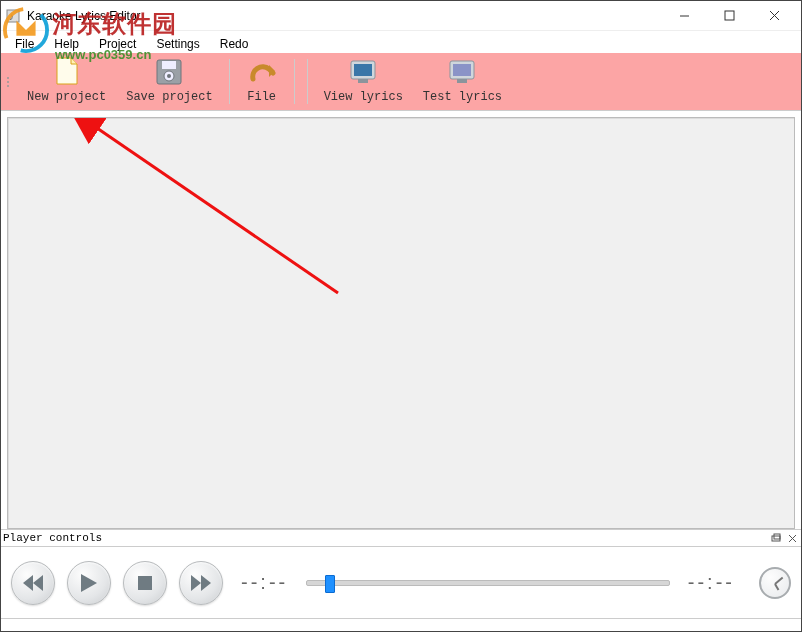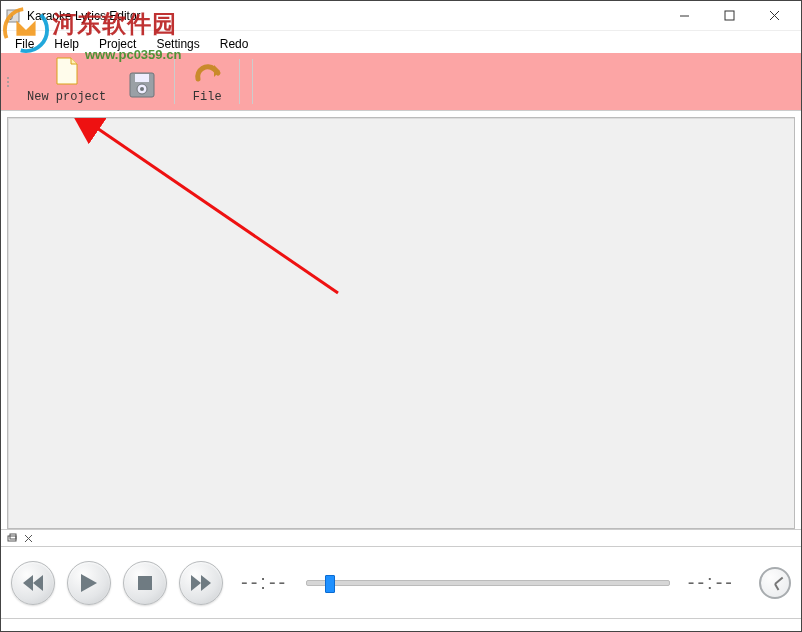--- a/index.html
+++ b/index.html
@@ -64,21 +64,21 @@
     color: #b91c1c;
     letter-spacing: 1px;
     display:inline-block; vertical-align: middle;
     position: relative; top: -6px;
   }
   .watermark .url {
     display: block;
     font-size: 13px;
     color: #3e8f2a;
     font-weight: bold;
-    margin-left: 82px;
+    margin-left: 52px;
     margin-top: -6px;
   }
   
   .toolbar {
     display: flex;
     align-items: stretch;
     padding: 2px 2px 2px 6px;
     border-bottom: 1px solid #ccc;
     background: #fca5a5;
     height: 58px;
@@ -268,20 +268,21 @@
 
   <div class="tool">
     <span class="ticon">
       <svg width="28" height="28" viewBox="0 0 28 28">
           <rect x="2" y="2" width="24" height="24" rx="2" fill="#9aa0a6" stroke="#6e747a"></rect>
           <rect x="7" y="3" width="14" height="8" fill="#eef"></rect>
           <circle cx="14" cy="18" r="5" fill="#eef" stroke="#6e747a"></circle>
           <circle cx="14" cy="18" r="2" fill="#6e747a"></circle>
         </svg>
     </span>
+    <span>Save project</span>
   </div>
 
   <div class="tsep"></div>
 
 
   <div class="tool">
     <span class="ticon">
       <svg width="30" height="24" viewBox="0 0 30 24">
           <path d="M6 18 A10 10 0 0 1 22 8 l4 4" fill="none" stroke="#c98a2b" stroke-width="5" stroke-linecap="round"></path>
           <path d="M28 10 l-6 -6 v12 z" fill="#c98a2b"></path>
@@ -290,37 +291,58 @@
     <span>File</span>
   </div>
 
   <div class="tsep"></div>
 
 
 
   <div class="tsep"></div>
 
 
-
+  <div class="tool">
+    <span class="ticon">
+      <svg width="30" height="28" viewBox="0 0 30 28">
+          <rect x="3" y="3" width="24" height="18" rx="2" fill="#cfd6dc" stroke="#8b949c"></rect>
+          <rect x="6" y="6" width="18" height="12" fill="#3976a8"></rect>
+          <rect x="10" y="21" width="10" height="4" fill="#8b949c"></rect>
+        </svg>
+    </span>
+    <span>View lyrics</span>
+  </div>
+
+  <div class="tool">
+    <span class="ticon">
+      <svg width="30" height="28" viewBox="0 0 30 28">
+          <rect x="3" y="3" width="24" height="18" rx="2" fill="#cfd6dc" stroke="#8b949c"></rect>
+          <rect x="6" y="6" width="18" height="12" fill="#8a93c7"></rect>
+          <rect x="10" y="21" width="10" height="4" fill="#8b949c"></rect>
+        </svg>
+    </span>
+    <span>Test lyrics</span>
+  </div>
 </div>
 
 <div class="editor-wrap">
   <div class="editor">
     <svg class="arrow-svg" width="790" height="416">
       <defs>
         <marker id="ah" markerWidth="12" markerHeight="12" refX="2" refY="6" orient="auto">
           <path d="M0 0 L12 6 L0 12 z" fill="#e11"></path>
         </marker>
       </defs>
       <line x1="330" y1="175" x2="86" y2="8" stroke="#e11" stroke-width="3" marker-end="url(#ah)"></line>
     </svg>
   </div>
 </div>
 
 <div class="player-header">
+  <span class="ph-title">Player controls</span>
   <span class="ph-btn">
     <svg width="10" height="10">
         <rect x="1" y="3" width="8" height="5" fill="none" stroke="#555"></rect>
         <rect x="3" y="1" width="6" height="5" fill="none" stroke="#555"></rect>
       </svg>
   </span>
   <span class="ph-btn">
     <svg width="9" height="9">
         <line x1="1" y1="1" x2="8" y2="8" stroke="#555"></line>
         <line x1="8" y1="1" x2="1" y2="8" stroke="#555"></line>

